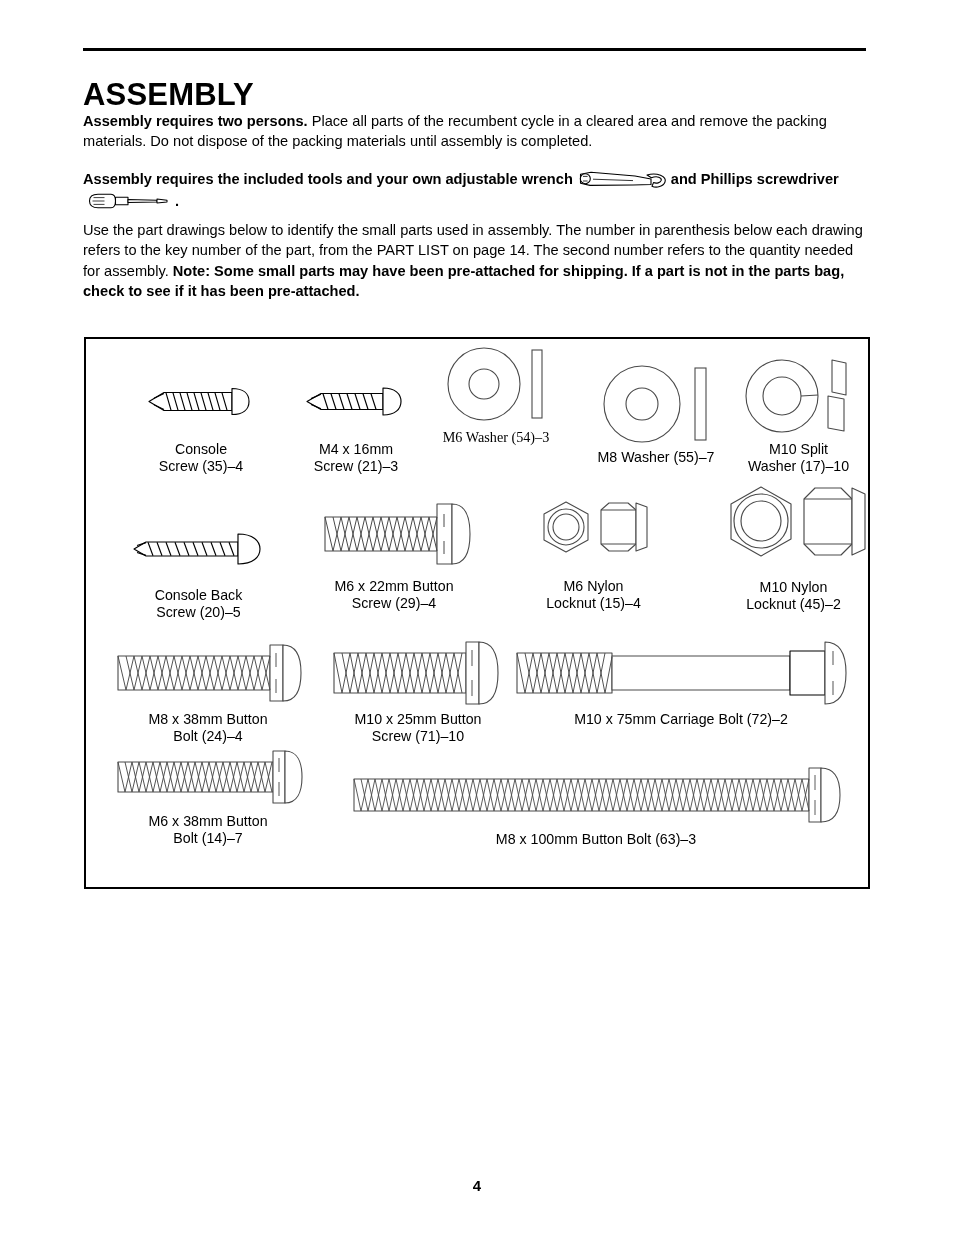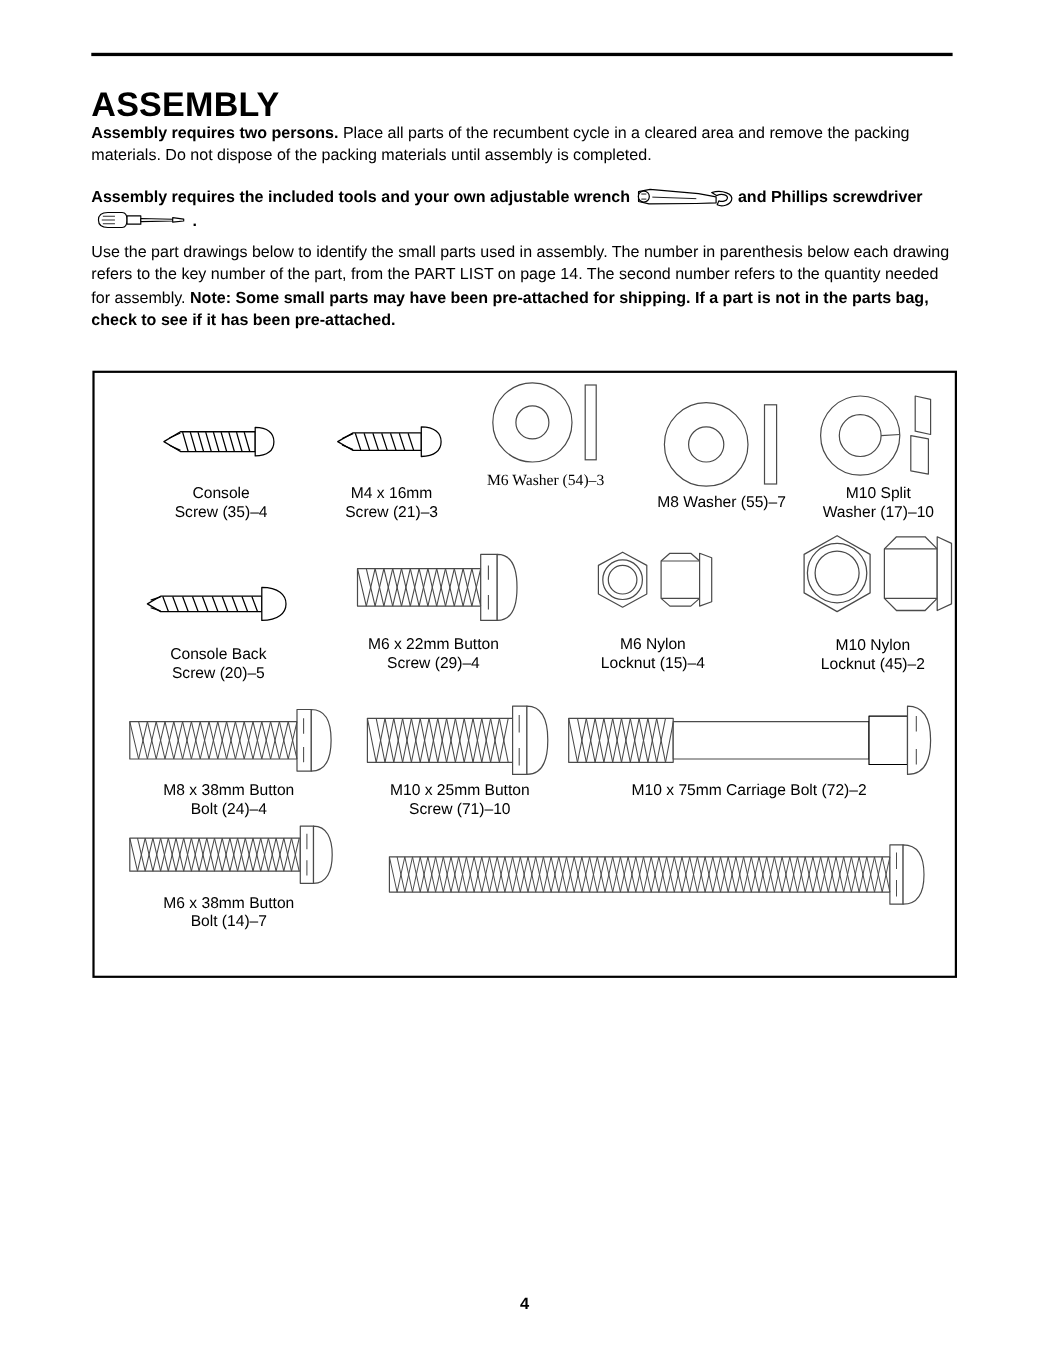--- a/index.html
+++ b/index.html
@@ -351,20 +351,21 @@
             <rect x="8" y="18" width="455" height="32"></rect>
             <rect x="463" y="7" width="12" height="54"></rect>
             <path d="M475 7 C489 7, 494 18, 494 34 C494 50, 489 61, 475 61 Z"></path>
           </g>
           <g stroke="#4a4a4a" stroke-width="0.9" fill="none">
             <path d="M8 18 L15 50 M15 18 L22 50 M22 18 L29 50 M29 18 L36 50 M36 18 L43 50 M43 18 L50 50 M50 18 L57 50 M57 18 L64 50 M64 18 L71 50 M71 18 L78 50 M78 18 L85 50 M85 18 L92 50 M92 18 L99 50 M99 18 L106 50 M106 18 L113 50 M113 18 L120 50 M120 18 L127 50 M127 18 L134 50 M134 18 L141 50 M141 18 L148 50 M148 18 L155 50 M155 18 L162 50 M162 18 L169 50 M169 18 L176 50 M176 18 L183 50 M183 18 L190 50 M190 18 L197 50 M197 18 L204 50 M204 18 L211 50 M211 18 L218 50 M218 18 L225 50 M225 18 L232 50 M232 18 L239 50 M239 18 L246 50 M246 18 L253 50 M253 18 L260 50 M260 18 L267 50 M267 18 L274 50 M274 18 L281 50 M281 18 L288 50 M288 18 L295 50 M295 18 L302 50 M302 18 L309 50 M309 18 L316 50 M316 18 L323 50 M323 18 L330 50 M330 18 L337 50 M337 18 L344 50 M344 18 L351 50 M351 18 L358 50 M358 18 L365 50 M365 18 L372 50 M372 18 L379 50 M379 18 L386 50 M386 18 L393 50 M393 18 L400 50 M400 18 L407 50 M407 18 L414 50 M414 18 L421 50 M421 18 L428 50 M428 18 L435 50 M435 18 L442 50 M442 18 L449 50 M449 18 L456 50 M456 18 L463 50"></path>
             <path d="M15 50 L22 18 M22 50 L29 18 M29 50 L36 18 M36 50 L43 18 M43 50 L50 18 M50 50 L57 18 M57 50 L64 18 M64 50 L71 18 M71 50 L78 18 M78 50 L85 18 M85 50 L92 18 M92 50 L99 18 M99 50 L106 18 M106 50 L113 18 M113 50 L120 18 M120 50 L127 18 M127 50 L134 18 M134 50 L141 18 M141 50 L148 18 M148 50 L155 18 M155 50 L162 18 M162 50 L169 18 M169 50 L176 18 M176 50 L183 18 M183 50 L190 18 M190 50 L197 18 M197 50 L204 18 M204 50 L211 18 M211 50 L218 18 M218 50 L225 18 M225 50 L232 18 M232 50 L239 18 M239 50 L246 18 M246 50 L253 18 M253 50 L260 18 M260 50 L267 18 M267 50 L274 18 M274 50 L281 18 M281 50 L288 18 M288 50 L295 18 M295 50 L302 18 M302 50 L309 18 M309 50 L316 18 M316 50 L323 18 M323 50 L330 18 M330 50 L337 18 M337 50 L344 18 M344 50 L351 18 M351 50 L358 18 M358 50 L365 18 M365 50 L372 18 M372 50 L379 18 M379 50 L386 18 M386 50 L393 18 M393 50 L400 18 M400 50 L407 18 M407 50 L414 18 M414 50 L421 18 M421 50 L428 18 M428 50 L435 18 M435 50 L442 18 M442 50 L449 18 M449 50 L456 18 M456 50 L463 18"></path>
             <path d="M469 14 L469 29 M469 39 L469 54"></path>
           </g>
         </svg>
+        <div class="part-label">M8 x 100mm Button Bolt (63)–3</div>
       </div>
 
     </div>
   </div>
 
   <div class="page-number">4</div>
 
 </div>
 
 </body></html>

